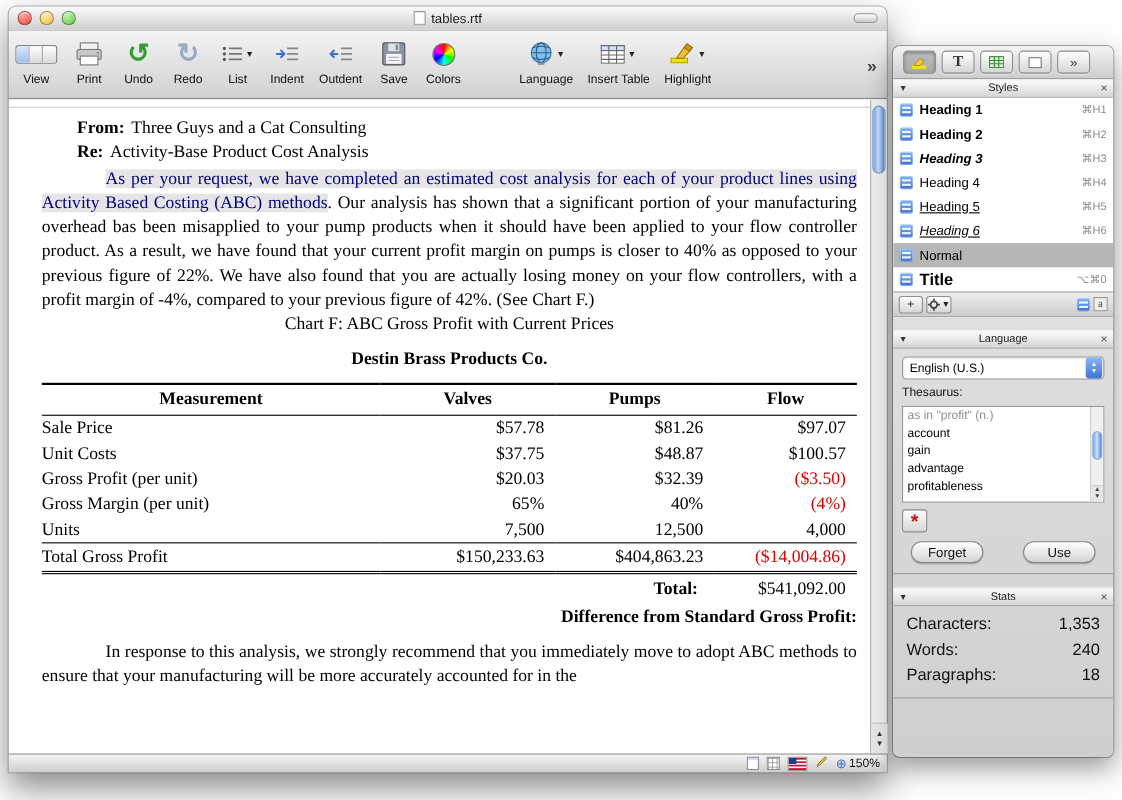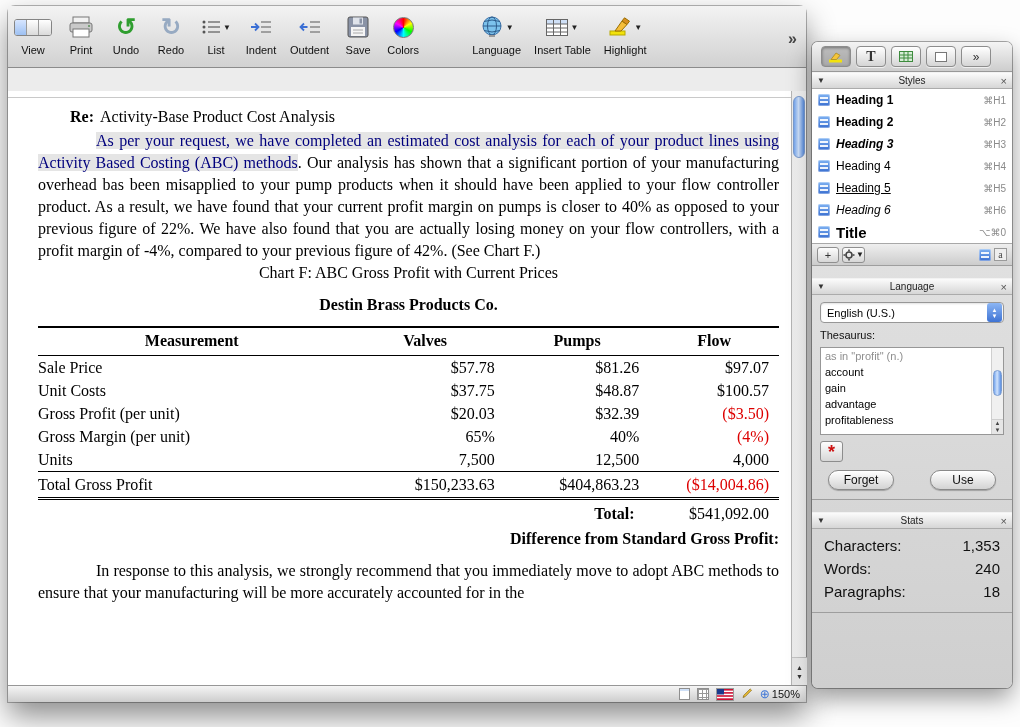--- a/index.html
+++ b/index.html
@@ -122,21 +122,21 @@
 
   .styles-list{background:#fff;}
   .style-row{height:22px;display:flex;align-items:center;gap:6px;padding:0 6px;font-size:12px;}
   .style-row.selected{background:#b6b6b6;}
   .sicon{width:12px;height:12px;border-radius:2px;flex:none;position:relative;
     background:linear-gradient(#7fb2f2,#3a6fd0);box-shadow:inset 0 0 0 1px rgba(255,255,255,.35);}
   .sicon::after{content:"";position:absolute;left:2px;right:2px;top:3px;height:2px;
     background:rgba(255,255,255,.9);box-shadow:0 4px 0 rgba(255,255,255,.9);}
   .sname{flex:1;white-space:nowrap;}
   .fmt-b{font-weight:bold;} .fmt-bi{font-weight:bold;font-style:italic;}
-  .fmt-u{text-decoration:underline;} .fmt-iu{font-style:italic;}
+  .fmt-u{text-decoration:underline;} .fmt-iu{font-style:italic;text-decoration:underline;}
   .fmt-title{font-weight:bold;font-size:15px;}
   .sshort{color:#8a8a8a;font-size:10px;}
   .styles-footer{height:22px;background:linear-gradient(#efefef,#cccccc);border-top:1px solid #a8a8a8;
     display:flex;align-items:center;gap:3px;padding:0 5px;}
   .mini-btn{min-width:22px;height:16px;border:1px solid #8f8f8f;border-radius:3px;
     background:linear-gradient(#fdfdfd,#d7d7d7);display:flex;align-items:center;justify-content:center;
     font-size:11px;color:#333;gap:1px;}
   .spacer{flex:1;}
   .char-icon{width:13px;height:13px;border:1px solid #9a9a9a;background:#eee;font-size:10px;
     font-family:"Liberation Serif",serif;display:flex;align-items:center;justify-content:center;color:#444;}
@@ -173,20 +173,32 @@
 
   .stats-content{padding:8px 12px 12px;display:flex;flex-direction:column;gap:6px;}
   .stat-row{display:flex;font-size:15px;color:#111;}
   .stat-value{margin-left:auto;}
 </style>
 </head>
 <body>
 
 <div class="main-window">
 
+  <div class="titlebar">
+    <div class="traffic">
+      <span class="tl red"></span>
+      <span class="tl yellow"></span>
+      <span class="tl green"></span>
+    </div>
+    <div class="title-center">
+      <span class="doc-icon"></span>
+      <span class="title-text">tables.rtf</span>
+    </div>
+    <span class="toolbar-pill"></span>
+  </div>
 
   <div class="toolbar">
     <div class="tb-item">
       <div class="tb-icon">
         <span class="viewseg">
             <i class="on"></i>
             <i></i>
             <i></i>
           </span>
       </div>
@@ -316,20 +328,23 @@
       </div>
       <div class="tb-label">Highlight</div>
     </div>
     <div class="tb-overflow">»</div>
   </div>
 
   <div class="doc-area">
     <div class="page-top-line"></div>
     <div class="doc-content">
       <div class="memo">
+        <div class="memo-line">
+          <b>From:</b><span class="val">Three Guys and a Cat Consulting</span>
+        </div>
         <div class="memo-line">
           <b>Re:</b><span class="val">Activity-Base Product Cost Analysis</span>
         </div>
       </div>
 
       <p class="para para1"><span class="hl-yellow hl-navy">As per your request, we have completed an estimated cost analysis for each of your product lines using Activity Based Costing (ABC) methods</span><span>. Our analysis has shown that a significant portion of your manufacturing overhead bas been misapplied to your pump products when it should have been applied to your flow controller product. As a result, we have found that your current profit margin on pumps is closer to 40% as opposed to your previous figure of 22%. We have also found that you are actually losing money on your flow controllers, with a profit margin of -4%, compared to your previous figure of 42%. (See Chart F.)</span></p>
 
       <div class="center-line">Chart F: ABC Gross Profit with Current Prices</div>
       <div class="center-line h-bold heads">Destin Brass Products Co.</div>
 
@@ -494,20 +509,25 @@
         <div class="style-row">
           <span class="sicon"></span>
           <span class="sname fmt-u">Heading 5</span>
           <span class="sshort">⌘H5</span>
         </div>
         <div class="style-row">
           <span class="sicon"></span>
           <span class="sname fmt-iu">Heading 6</span>
           <span class="sshort">⌘H6</span>
         </div>
+        <div class="style-row selected">
+          <span class="sicon"></span>
+          <span class="sname">Normal</span>
+          <span class="sshort"></span>
+        </div>
         <div class="style-row">
           <span class="sicon"></span>
           <span class="sname fmt-title">Title</span>
           <span class="sshort">⌥⌘0</span>
         </div>
       </div>
     <div class="styles-footer">
       <div class="mini-btn">+</div>
       <div class="mini-btn">
         <svg width="12" height="12">

